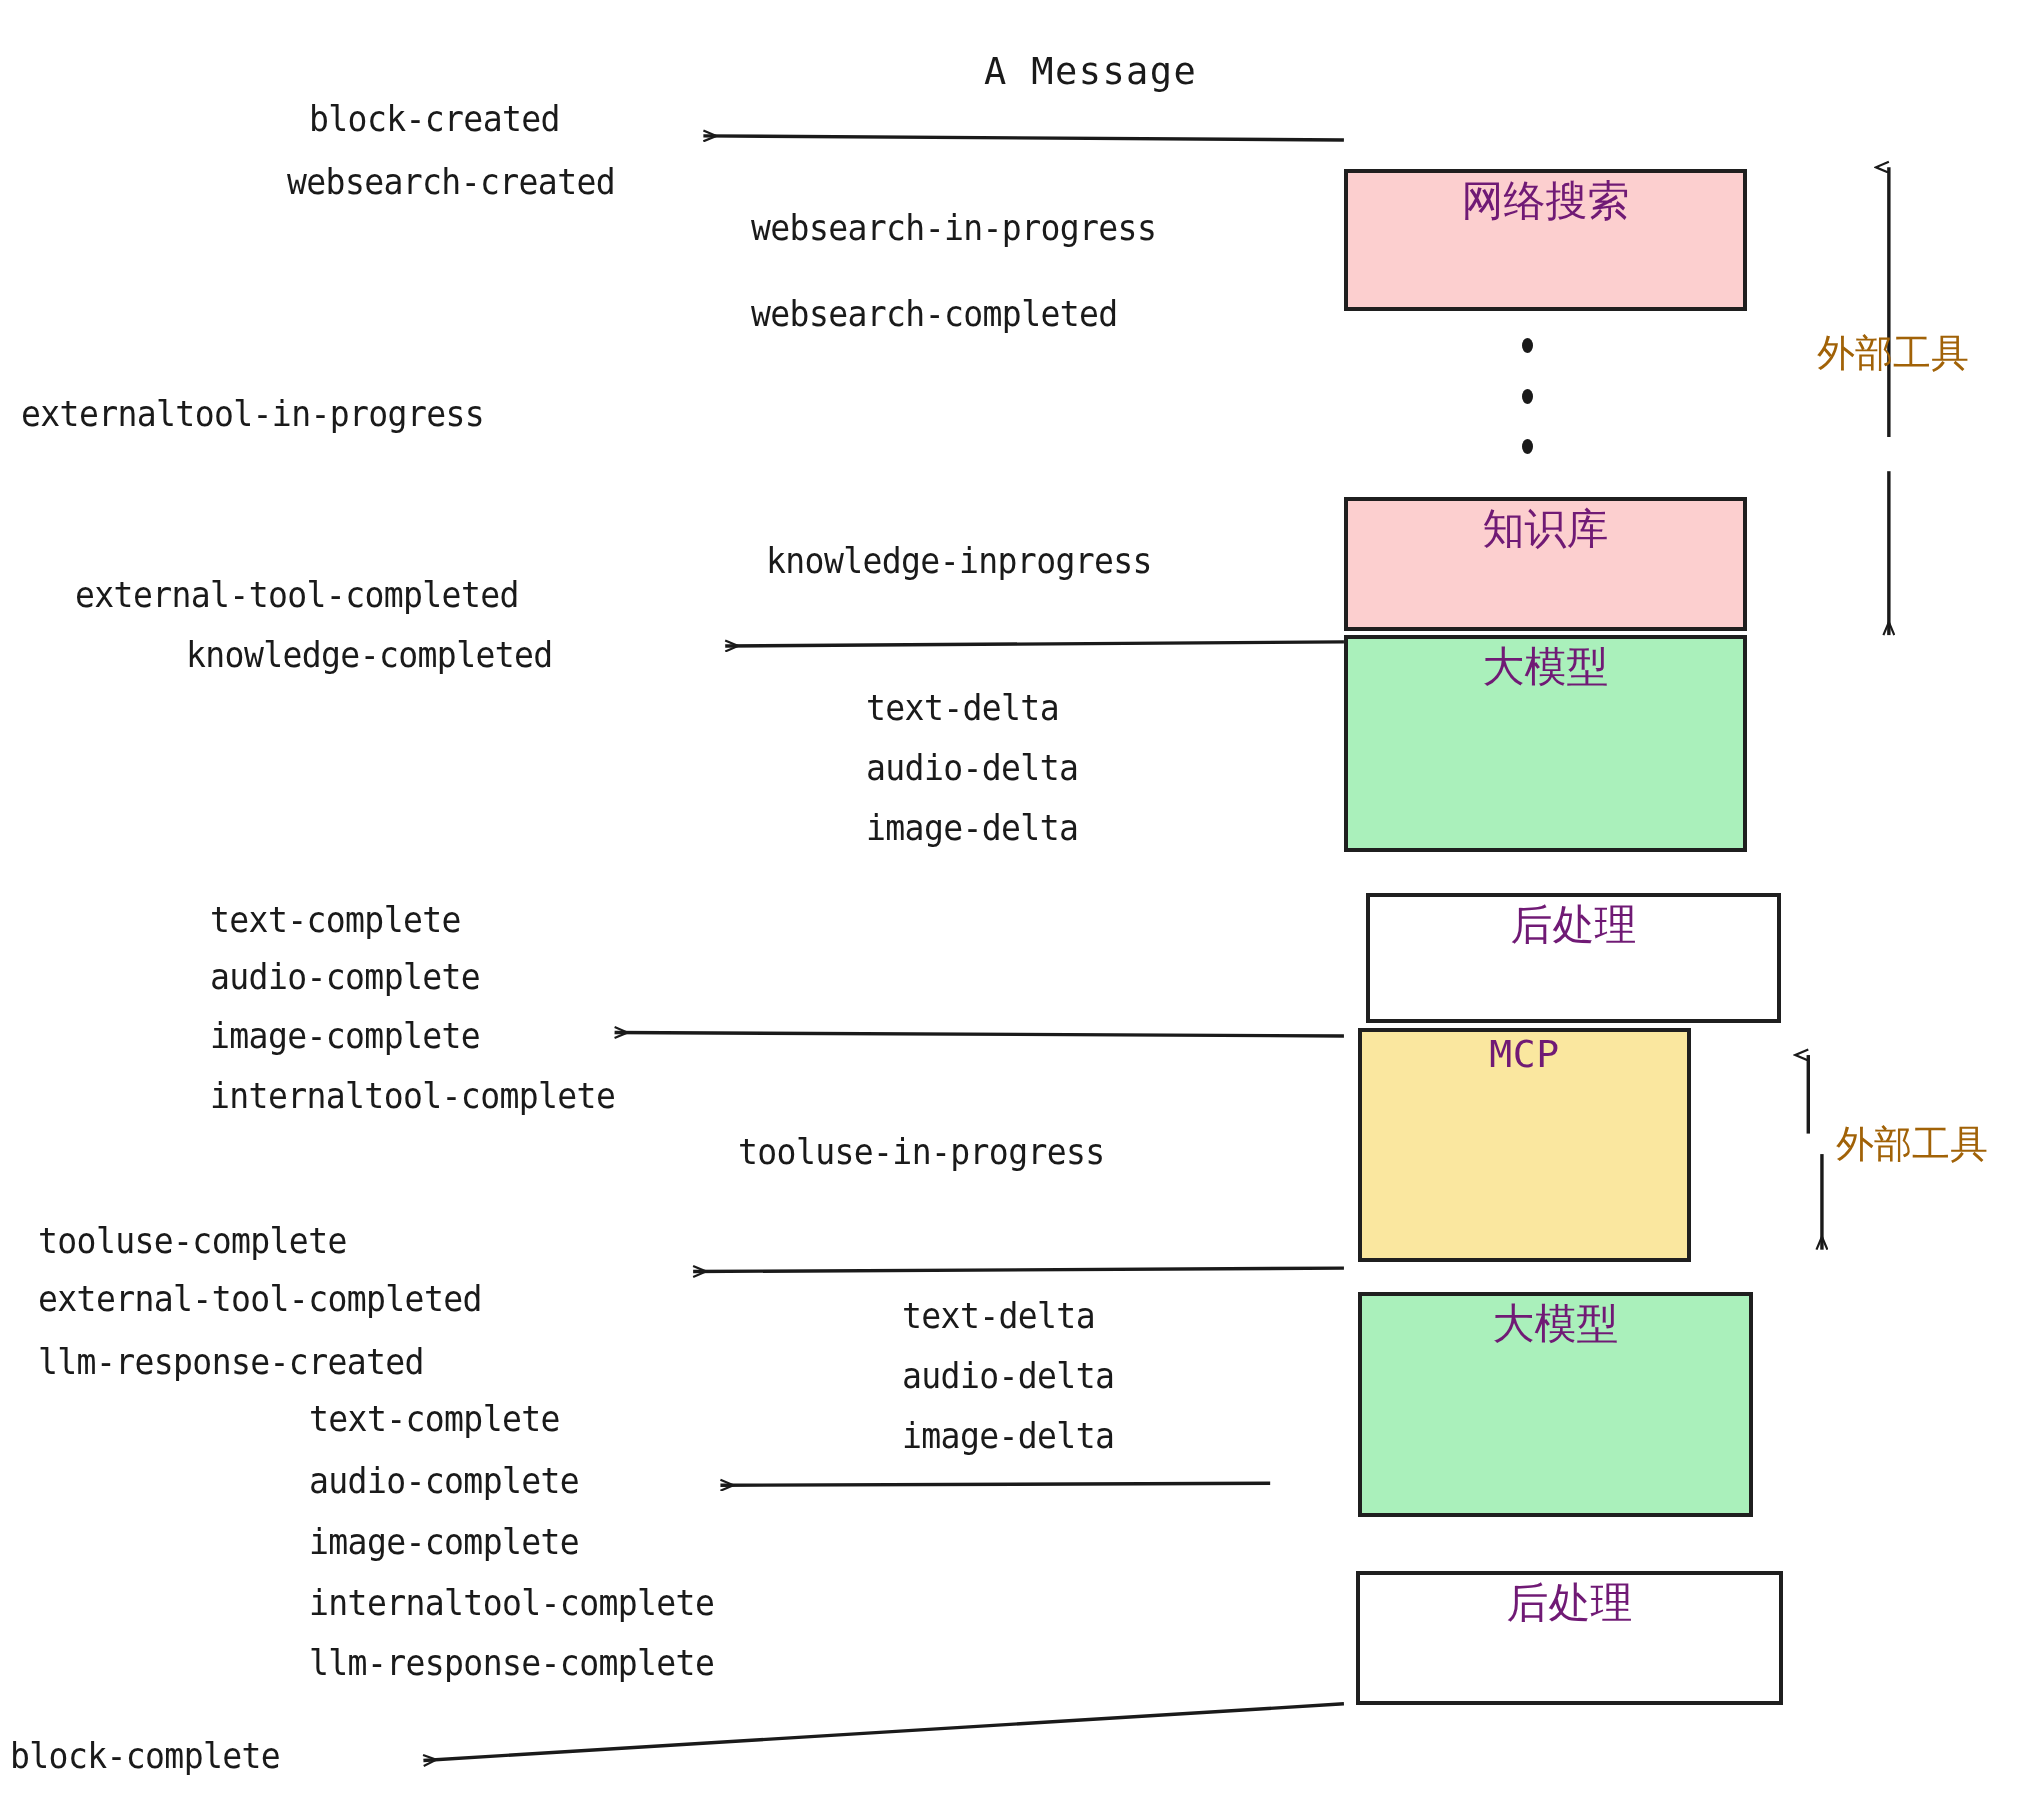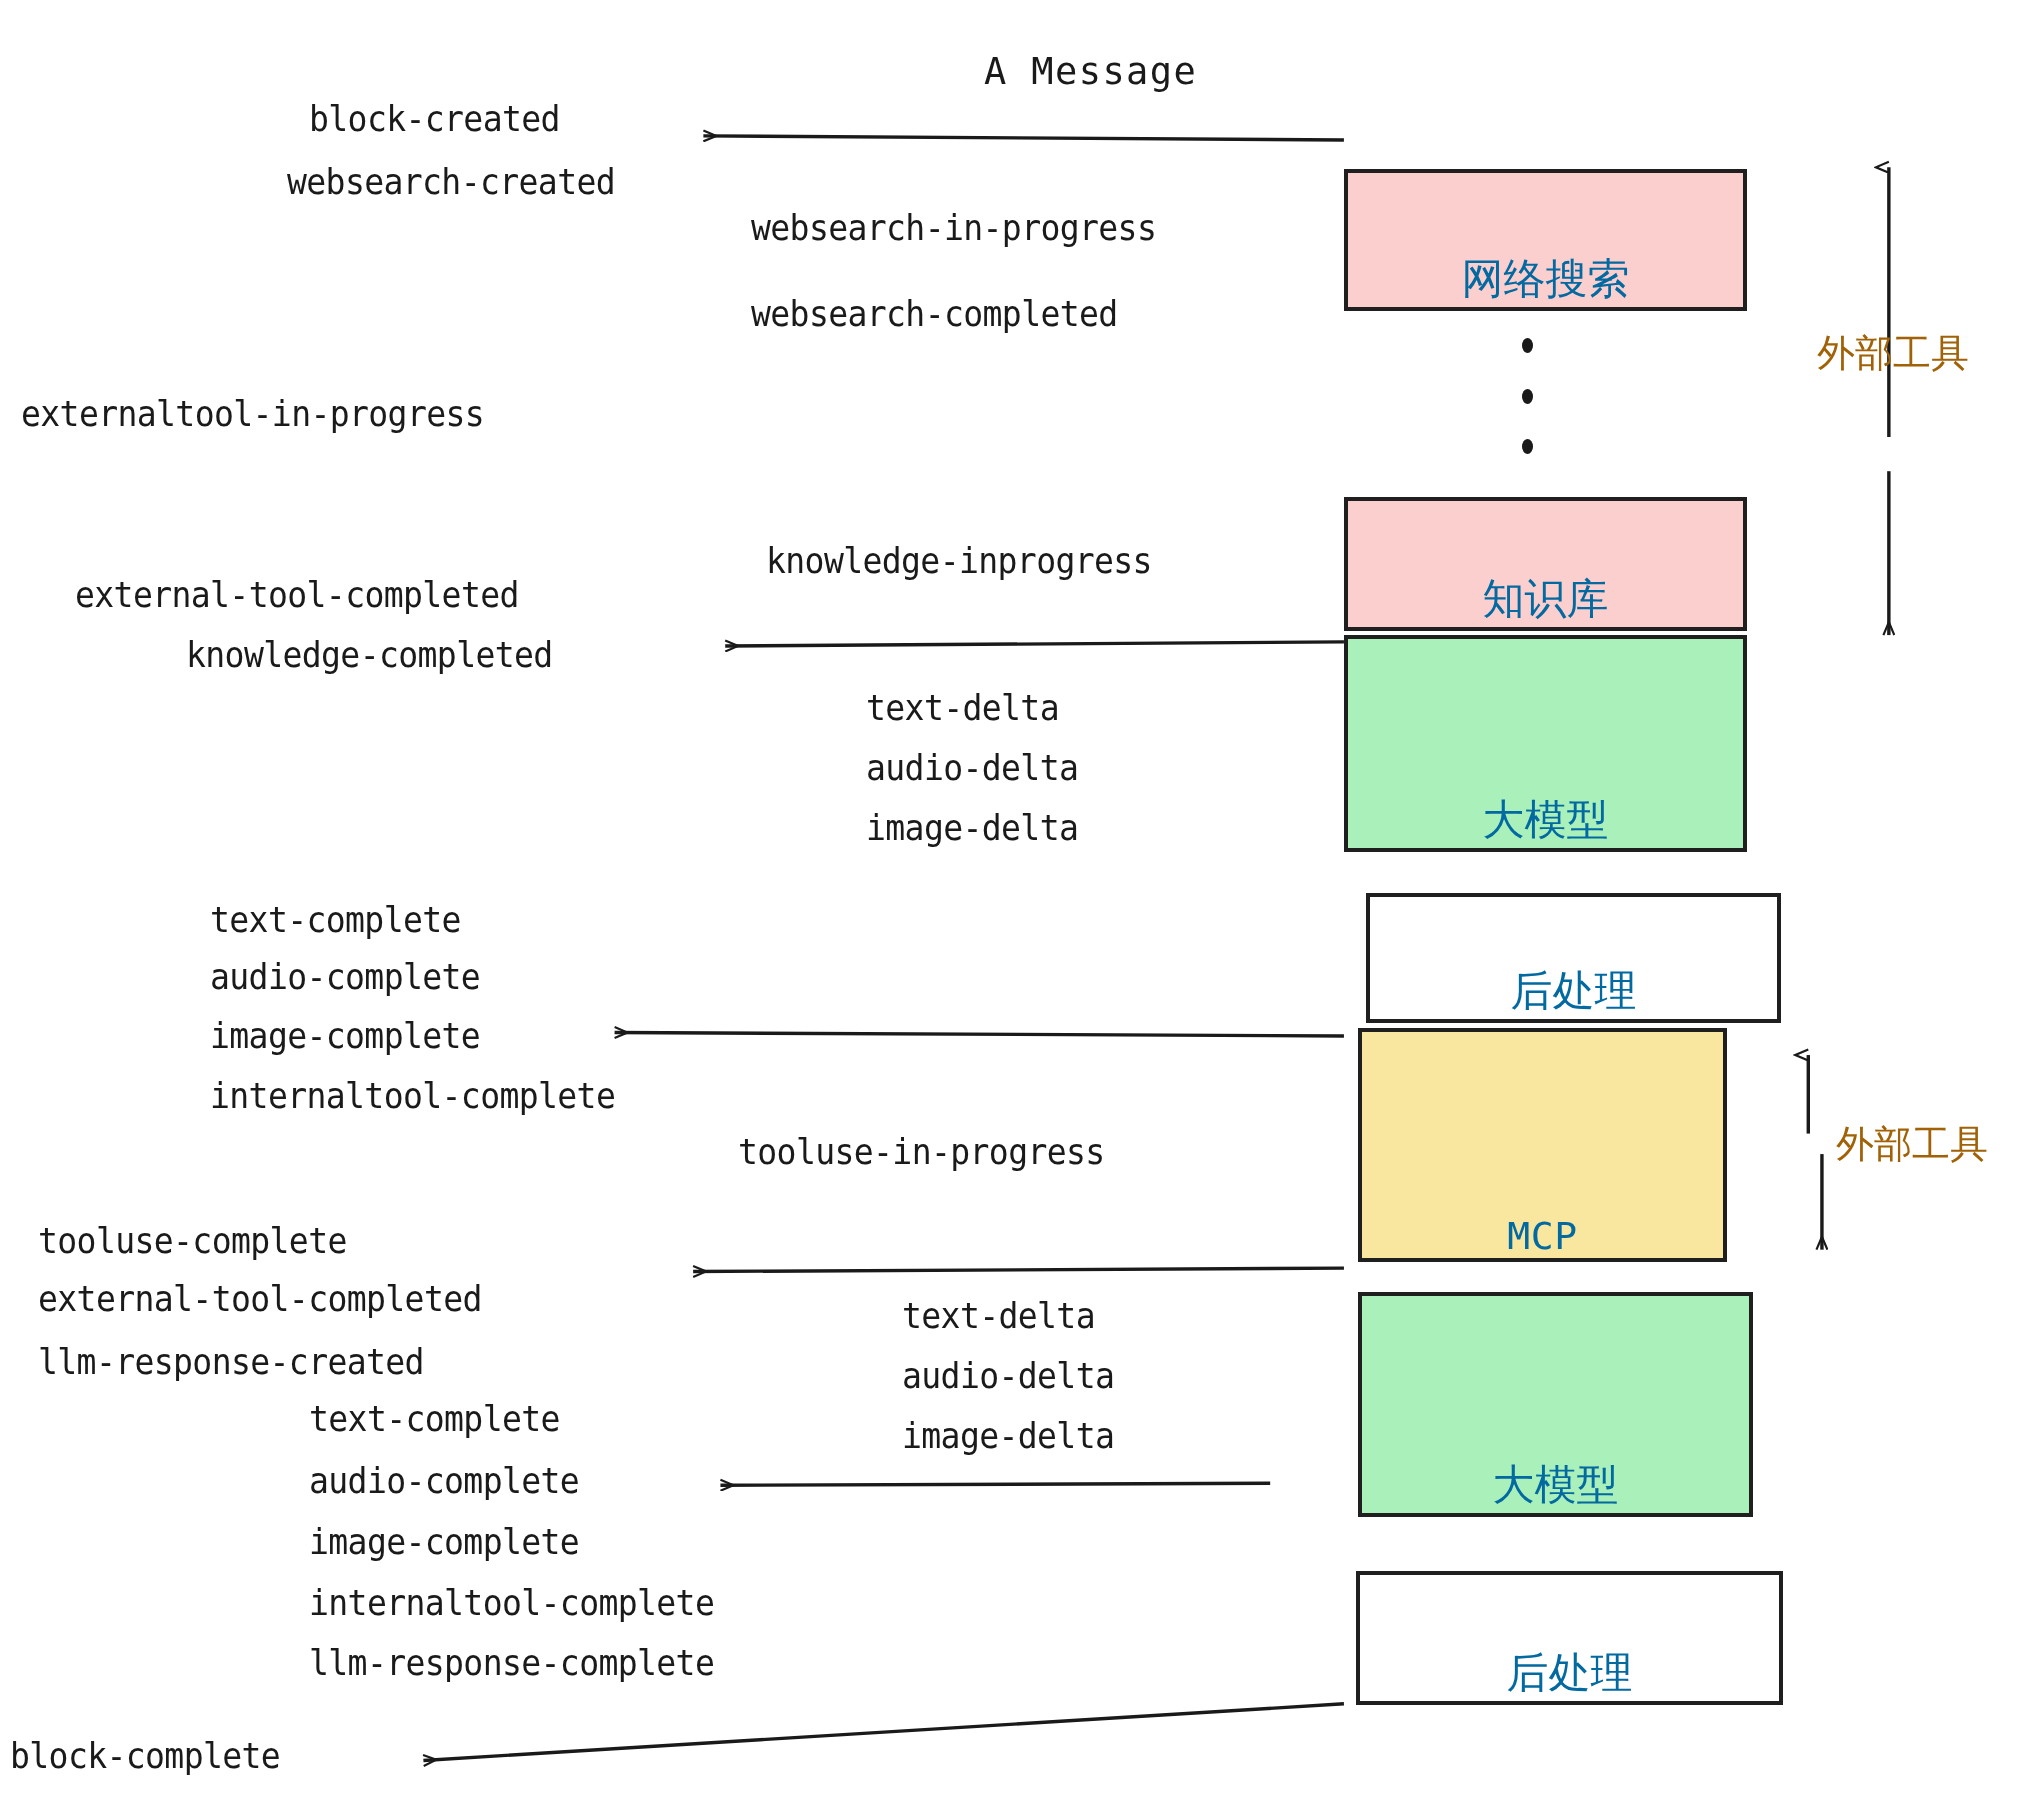--- a/index.html
+++ b/index.html
@@ -38,25 +38,25 @@
     letter-spacing: 1.4px;
     color: #1a1a1a;
     white-space: nowrap;
   }
   
   .box {
     position: absolute;
     box-sizing: border-box;
     border: 4.1px solid #1f1f1f;
     display: flex;
-    align-items: flex-end;
+    align-items: flex-start;
     justify-content: center;
     font-family: "DejaVu Sans", "Liberation Sans", sans-serif;
     font-size: 42px;
-    color: #0369a1;
+    color: #701a75;
   }
   .box.mcp-label {
     font-family: "DejaVu Sans Mono", "Liberation Mono", monospace;
     font-size: 38px;
     letter-spacing: 0.7px;
   }
   
   .side-label {
     position: absolute;
     font-family: Liberation Sans, sans-serif;
@@ -168,21 +168,21 @@
   </div>
 
   <div class="box" style="left:1344px; top:635px; width:403px; height:217px; background:#aaf0bb;">
     <span>大模型</span>
   </div>
 
   <div class="box" style="left:1366px; top:893px; width:415px; height:130px; background:#ffffff;">
     <span>后处理</span>
   </div>
 
-  <div class="box mcp-label" style="left:1358px; top:1028px; width:369px; height:234px; background:#fae79f;">
+  <div class="box mcp-label" style="left:1358px; top:1028px; width:333px; height:234px; background:#fae79f;">
     <span>MCP</span>
   </div>
 
   <div class="box" style="left:1358px; top:1292px; width:395px; height:225px; background:#aaf0bb;">
     <span>大模型</span>
   </div>
 
   <div class="box" style="left:1356px; top:1571px; width:427px; height:134px; background:#ffffff;">
     <span>后处理</span>
   </div>

